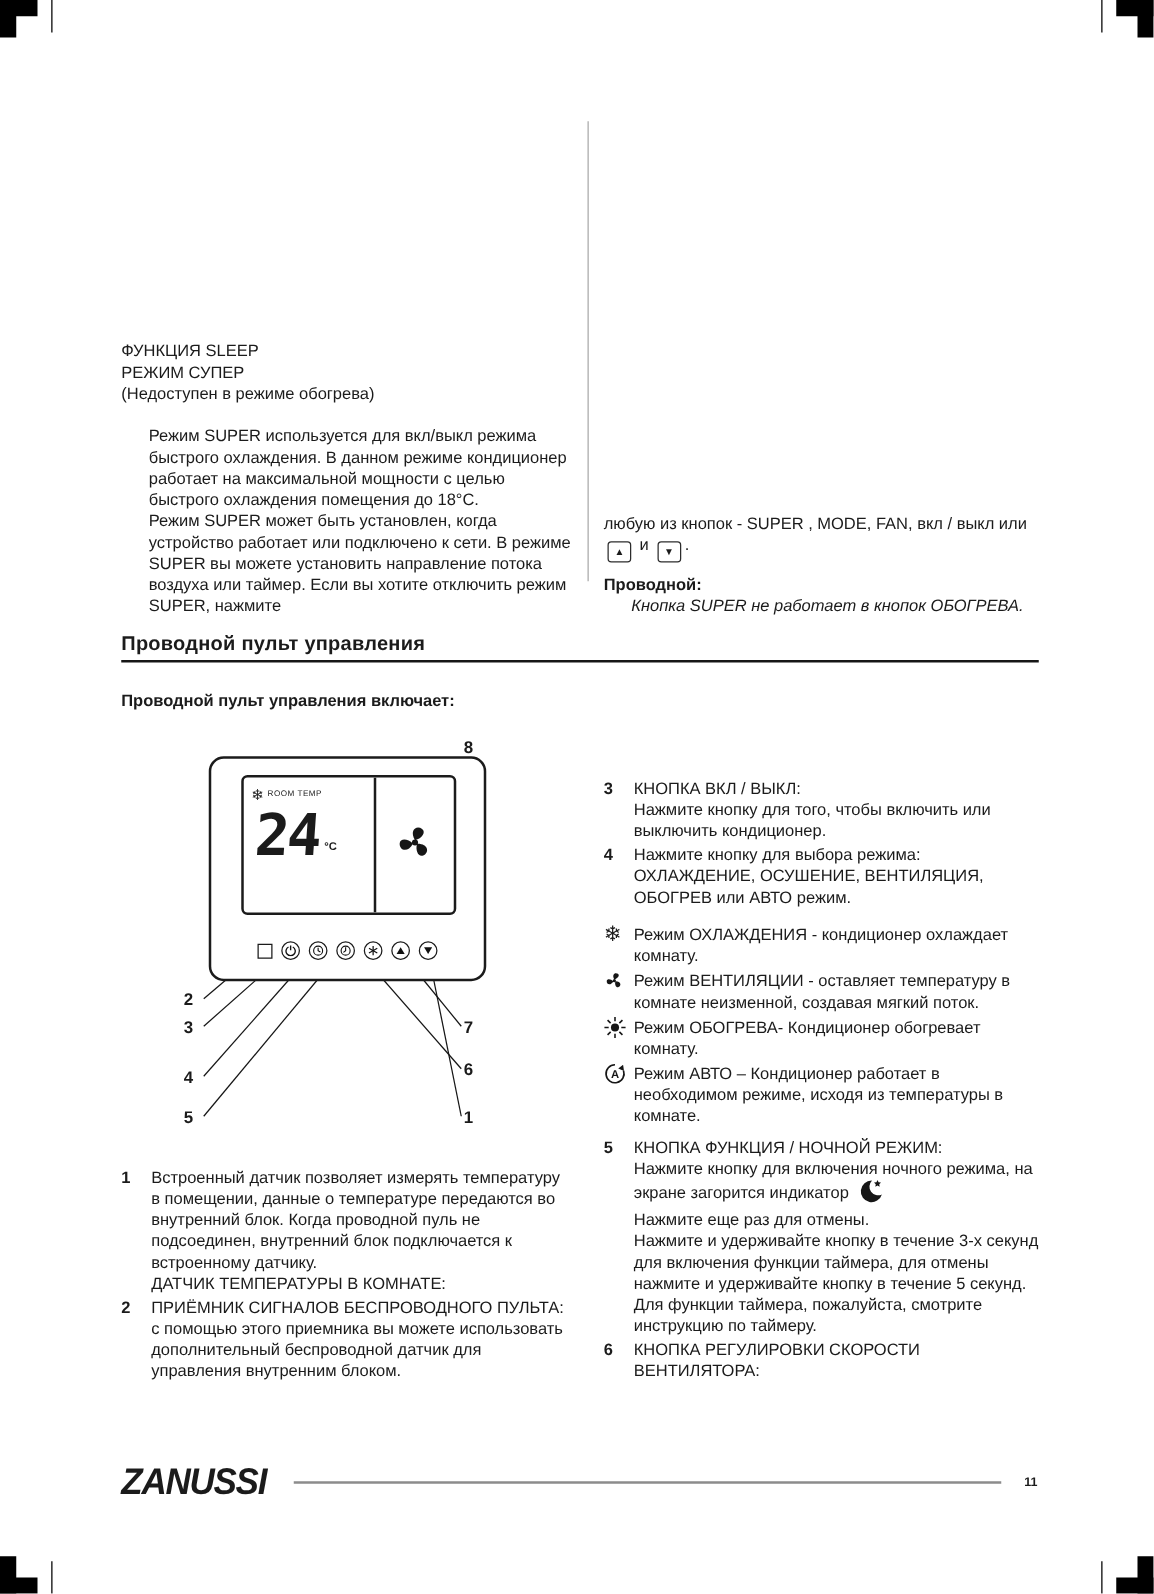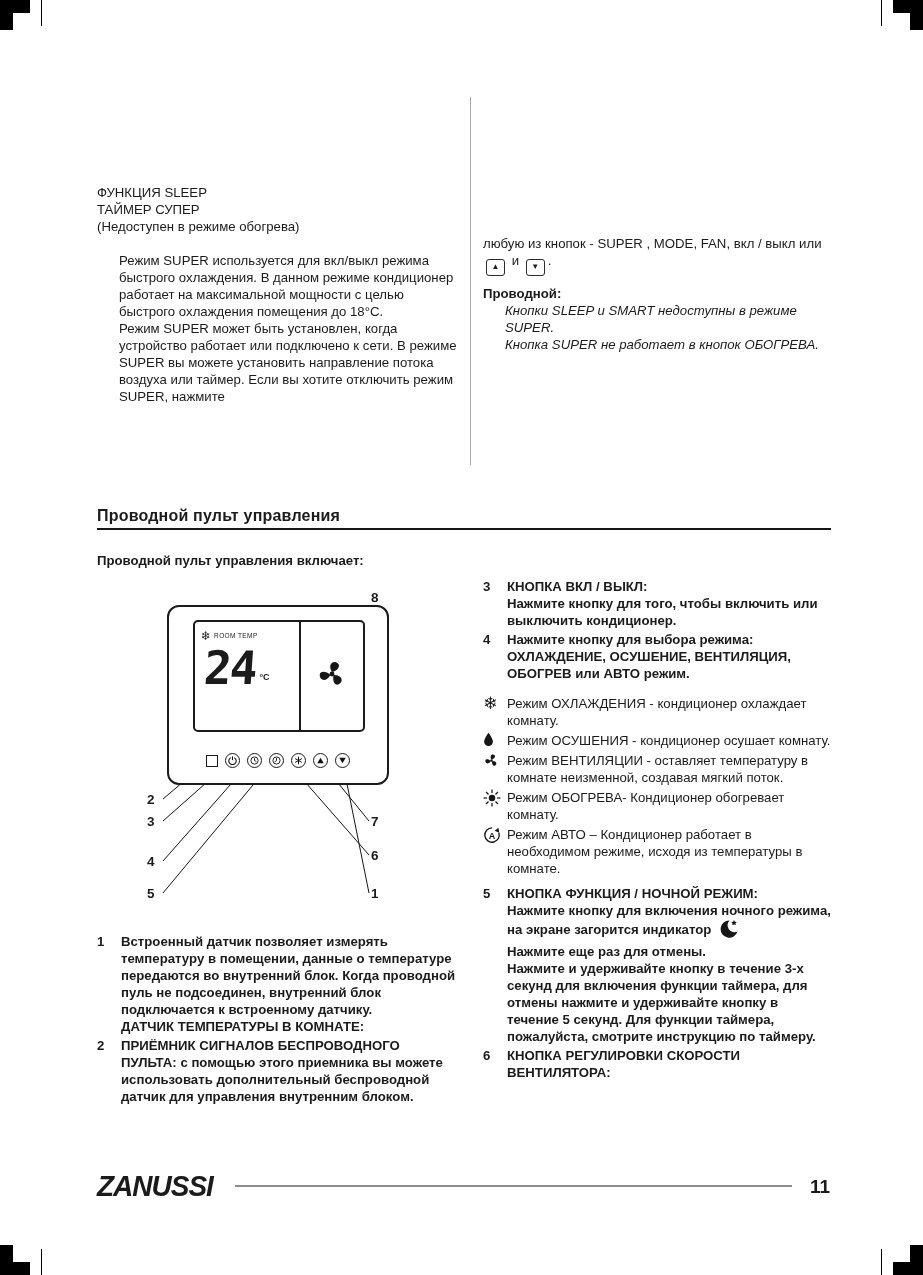--- a/index.html
+++ b/index.html
@@ -14,21 +14,21 @@
   .m-tl-h{left:0;top:0;width:30px;height:13px;}   .m-tl-v{left:0;top:0;width:13px;height:30px;}
   .m-tr-h{right:0;top:0;width:30px;height:13px;}  .m-tr-v{right:0;top:0;width:13px;height:30px;}
   .m-bl-h{left:0;bottom:0;width:30px;height:13px;}.m-bl-v{left:0;bottom:0;width:13px;height:30px;}
   .m-br-h{right:0;bottom:0;width:30px;height:13px;}.m-br-v{right:0;bottom:0;width:13px;height:30px;}
   .cropline{position:absolute;width:1px;height:26px;background:#000;}
   .cl-t1{left:41px;top:0;} .cl-t2{left:881px;top:0;}
   .cl-b1{left:41px;bottom:0;} .cl-b2{left:881px;bottom:0;}
 
   
   .content{position:absolute;left:97px;top:95px;width:734px;}
-  .cols{display:flex;align-items:center;}
+  .cols{display:flex;align-items:flex-end;}
   .col-left{width:360px;flex:none;}
   .colgap{width:26px;flex:none;position:relative;align-self:stretch;}
   .colgap .vrule{position:absolute;left:13px;top:2px;width:1px;height:368px;background:#a9a9a9;}
   .col-right{flex:1;min-width:0;}
   .cols.top{height:398px;}
   p{margin:0;}
   .ind{padding-left:22px;}
   .sp{height:17px;}
   .sp-sm{height:9px;}
   .bold{font-weight:bold;}
@@ -40,21 +40,21 @@
     font-size:8px;line-height:1;margin:0 3px;vertical-align:-4px;background:#fff;}
 
   
   .section-title{margin-top:14px;font-size:16px;font-weight:bold;letter-spacing:0.2px;}
   .section-rule{margin-top:4px;height:2px;background:#161616;}
   .cols.bottom{margin-top:22px;}
 
   
   .item{display:flex;margin-top:2px;}
   .item .n{width:24px;flex:none;font-weight:bold;}
-  .item .b{flex:1;min-width:0;font-weight:bold;}
+  .item .b{flex:1;min-width:0;}
 
   
   .mode{display:flex;margin-top:3px;}
   .mode .mi{width:24px;flex:none;padding-top:0;}
   .mode .mi svg{display:block;}
   .mode .mt{flex:1;min-width:0;}
   .snow-glyph{font-size:17px;line-height:17px;}
 
   
   .diagram{position:relative;width:360px;height:332px;margin-top:16px;}
@@ -85,21 +85,21 @@
   .brd svg{display:block;}
 
   .list-block{margin-top:16px;}
   .inline-moon{display:inline-block;vertical-align:-5px;margin-left:6px;}
 
   
   .footer{position:absolute;left:97px;right:93px;top:1172px;display:flex;align-items:center;}
   .logo{font-size:28px;font-weight:bold;font-style:italic;letter-spacing:-1px;
     transform:scaleY(1.06);line-height:1;}
   .footer-rule{flex:1;height:2px;background:#8c8c8c;margin:0 18px 0 22px;}
-  .page-num{font-size:19px;font-weight:bold;}
+  .page-num{font-size:10px;font-weight:bold;}
 </style>
 </head>
 <body>
 
 <div class="page">
 
   <div class="mark m-tl-h"></div>
   <div class="mark m-tl-v"></div>
   <div class="mark m-tr-h"></div>
   <div class="mark m-tr-v"></div>
@@ -110,21 +110,21 @@
   <div class="cropline cl-t1"></div>
   <div class="cropline cl-t2"></div>
   <div class="cropline cl-b1"></div>
   <div class="cropline cl-b2"></div>
 
   <div class="content">
 
     <div class="cols top">
       <div class="col-left">
         <p>ФУНКЦИЯ SLEEP</p>
-        <p>ТАЙМЕР СУПЕР</p>
+        <p>РЕЖИМ СУПЕР</p>
         <p>(Недоступен в режиме обогрева)</p>
         <div class="sp"></div>
         <p class="ind">Режим SUPER используется для вкл/выкл режима быстрого охлаждения. В данном режиме кондиционер работает на максимальной мощности с целью быстрого охлаждения помещения до 18°C.</p>
         <p class="ind">Режим SUPER может быть установлен, когда устройство работает или подключено к сети. В режиме SUPER вы можете установить направление потока воздуха или таймер. Если вы хотите отключить режим SUPER, нажмите</p>
       </div>
       <div class="colgap">
           <div class="vrule"></div>
         </div>
       <div class="col-right">
         <p>
@@ -132,21 +132,20 @@
           <span class="mini-btn">
               <span>▲</span>
             </span>
           <span>и</span>
           <span class="mini-btn">
               <span>▼</span>
             </span><span>.</span>
         </p>
         <div class="sp-sm"></div>
         <p class="bold">Проводной:</p>
-        <p class="it ind">Кнопки SLEEP и SMART недоступны в режиме SUPER.</p>
         <p class="it ind">Кнопка SUPER не работает в кнопок ОБОГРЕВА.</p>
       </div>
     </div>
 
     <div class="section-title">Проводной пульт управления</div>
     <div class="section-rule"></div>
 
     <div class="cols bottom">
 
       <div class="col-left">
@@ -277,28 +276,20 @@
         </div>
 
         <div style="height:10px"></div>
 
         <div class="mode">
           <span class="mi"><span class="snow-glyph">❄</span></span>
           <span class="mt">Режим ОХЛАЖДЕНИЯ - кондиционер охлаждает комнату.</span>
         </div>
         <div class="mode">
           <span class="mi">
-            <svg width="11" height="15" viewBox="0 0 12 16">
-                <path d="M6 0.5 C6 0.5 1.2 7 1.2 10.2 A4.8 4.8 0 0 0 10.8 10.2 C10.8 7 6 0.5 6 0.5 Z" fill="#161616"></path>
-              </svg>
-          </span>
-          <span class="mt">Режим ОСУШЕНИЯ - кондиционер осушает комнату.</span>
-        </div>
-        <div class="mode">
-          <span class="mi">
             <svg width="17" height="17" viewBox="0 0 36 36">
                 <g fill="#161616">
                   <circle cx="18" cy="18" r="2.6"></circle>
                   <path d="M18 16 C13 8 19 3 24 6.5 C27.5 9 24 14.5 18 16 Z"></path>
                   <path transform="rotate(120 18 18)" d="M18 16 C13 8 19 3 24 6.5 C27.5 9 24 14.5 18 16 Z"></path>
                   <path transform="rotate(240 18 18)" d="M18 16 C13 8 19 3 24 6.5 C27.5 9 24 14.5 18 16 Z"></path>
                 </g>
               </svg>
           </span>
           <span class="mt">Режим ВЕНТИЛЯЦИИ - оставляет температуру в комнате неизменной, создавая мягкий поток.</span>

